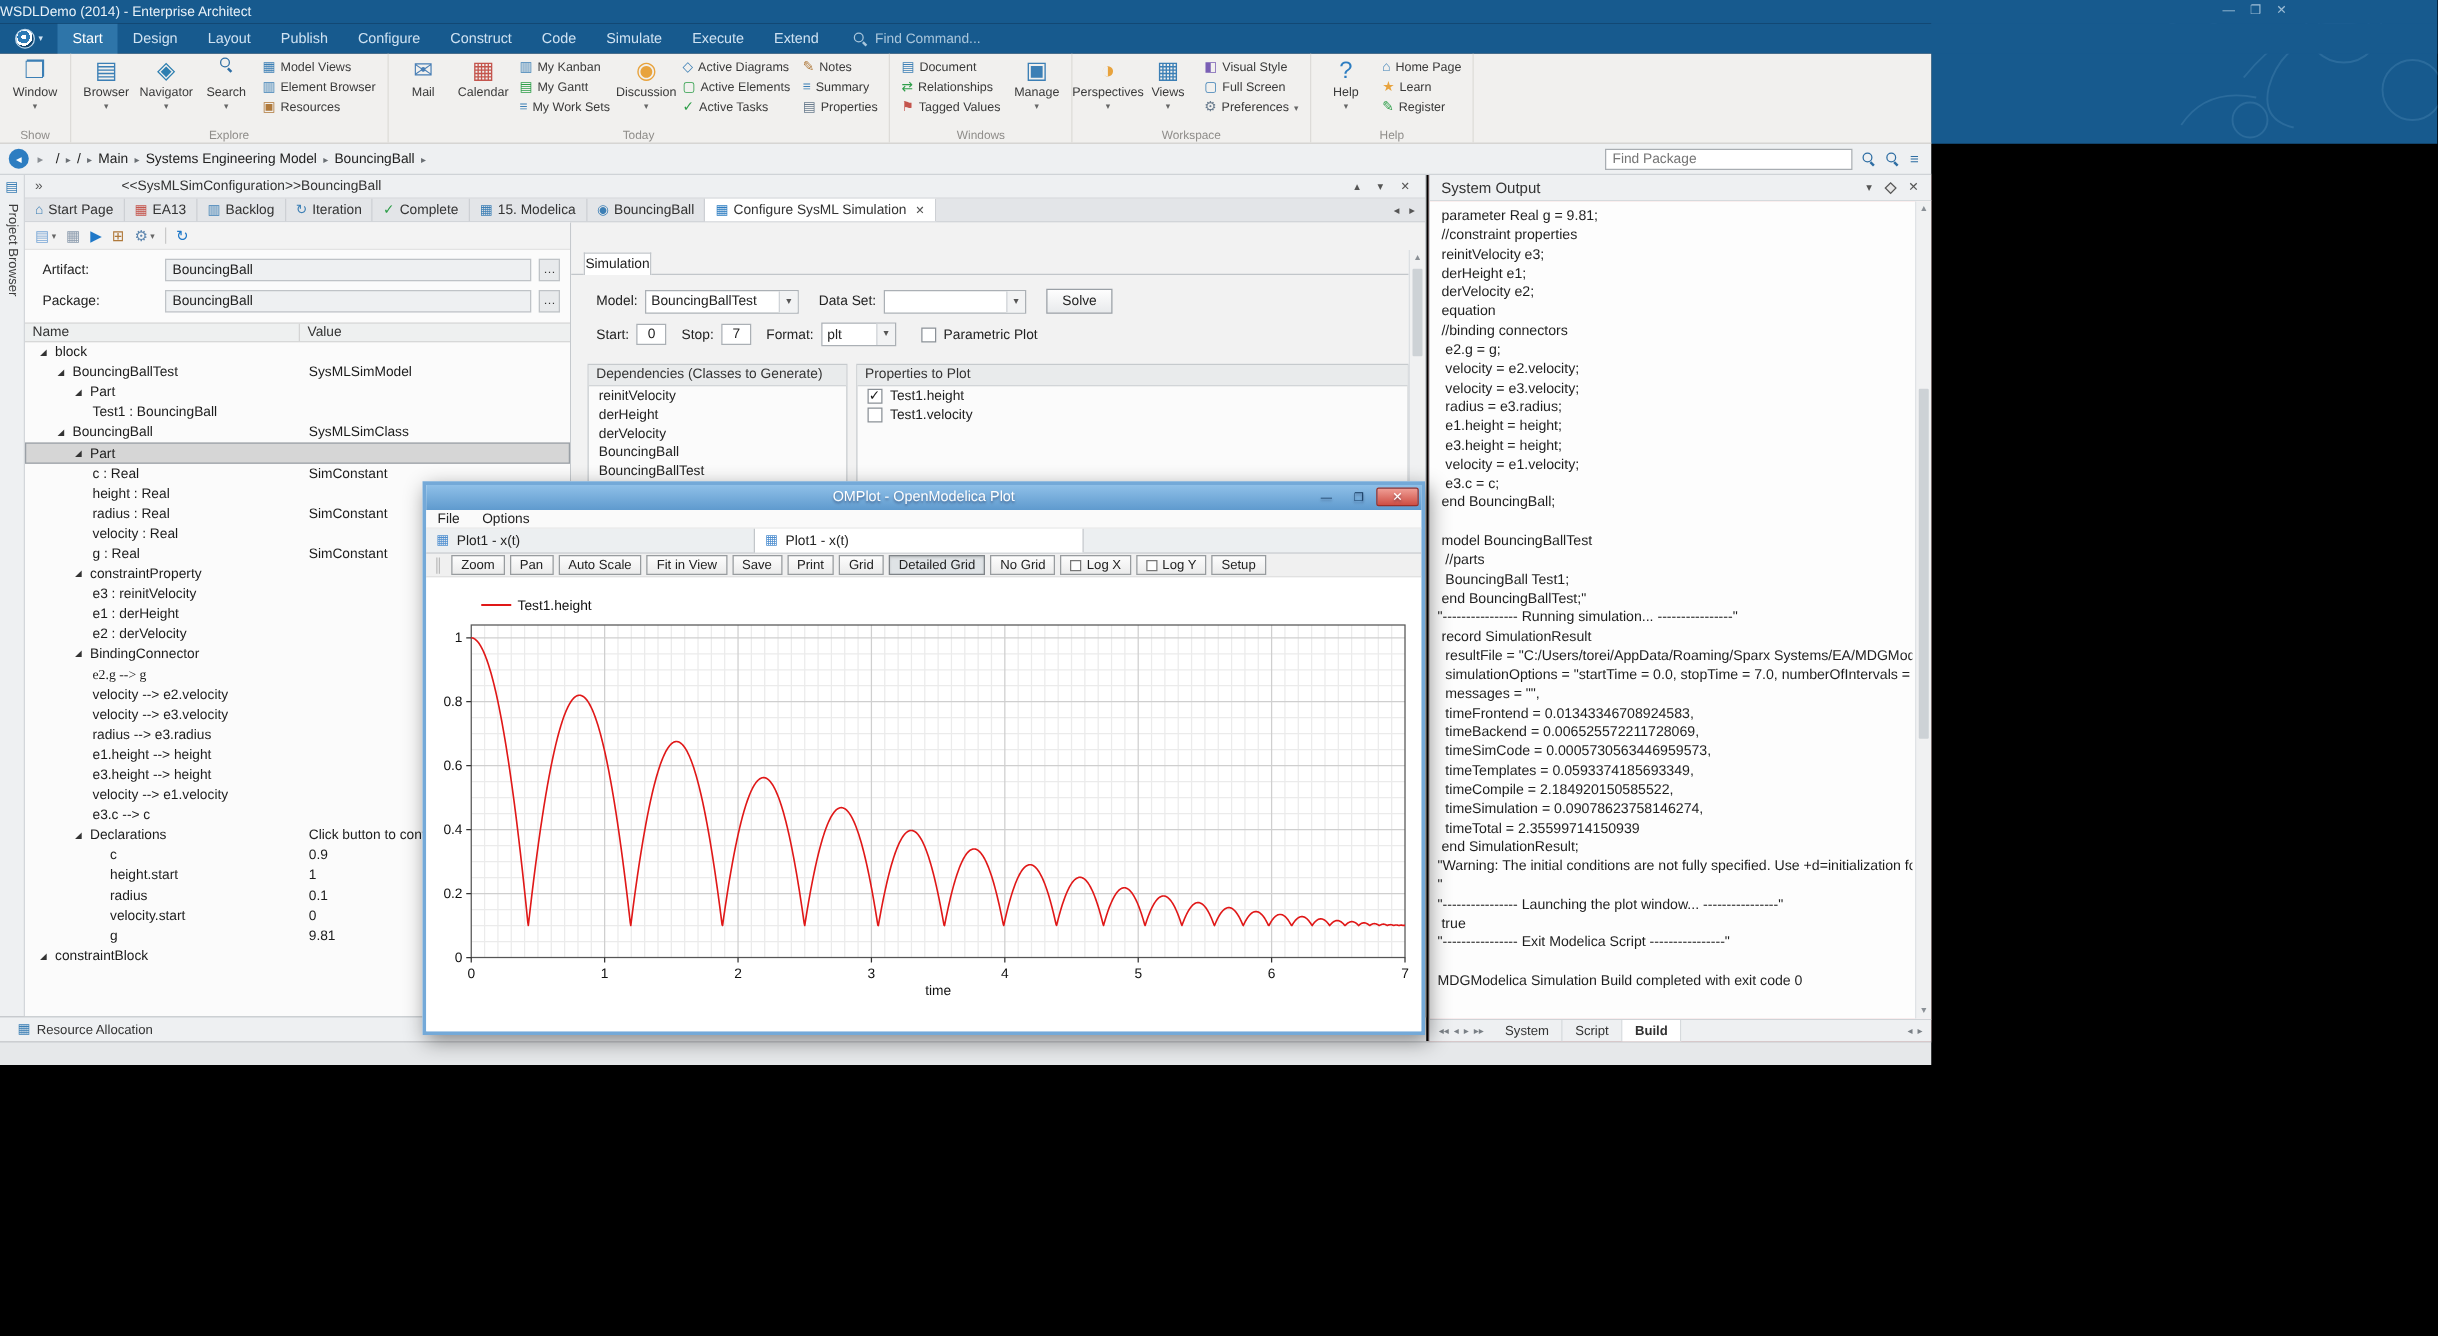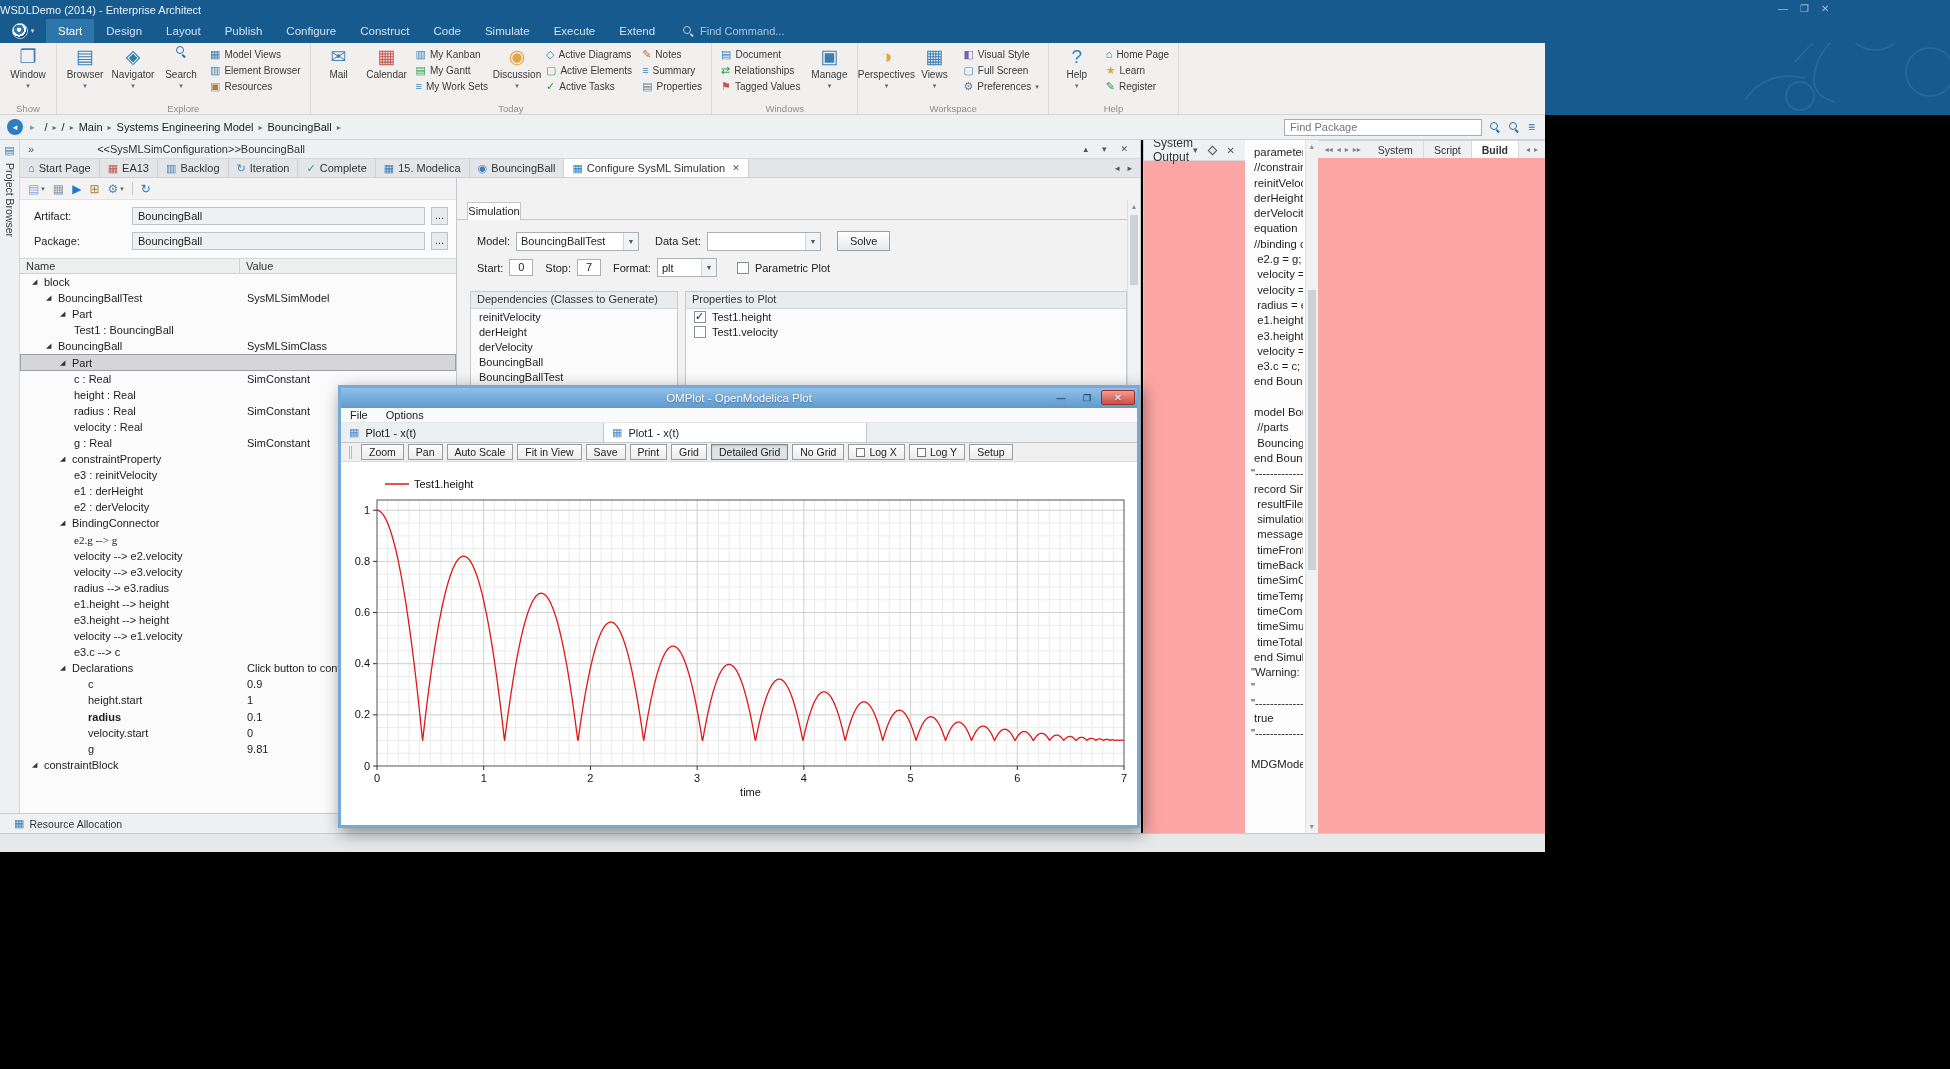--- a/index.html
+++ b/index.html
@@ -99,21 +99,21 @@
 .grphead{height:17px;background:#e9ebec;border-bottom:1px solid #d2d5d8;font-size:11px;color:#333;padding:1px 6px;white-space:nowrap;overflow:hidden}
 .grpitem{font-size:11px;color:#222;padding:1.5px 8px;display:flex;gap:6px;align-items:center;white-space:nowrap}
 .simscroll{position:absolute;right:0;top:22px;bottom:0;width:13px;background:#f0f1f2;border-left:1px solid #dcdfe2}
 .sarr{height:13px;color:#8a9096;font-size:7px;text-align:center;line-height:13px}
 .sthumb{position:absolute;left:2px;right:2px;background:#cdd2d6;border-radius:1px}
 
 .footerbar{position:absolute;left:0;top:813px;width:1141px;height:20px;background:#eef0f2;border-top:1px solid #c9cdd1;display:flex;align-items:center;z-index:4;font-size:10.5px;color:#333}
 .footerbar .icon{margin:0 5px 0 14px;font-size:11px}
 .statusbar{position:absolute;left:0;top:833px;width:1545px;height:19px;background:#e6e8ea;border-top:1px solid #c6cacd;z-index:2}
 
-.sysout{position:absolute;left:1143px;top:140px;width:402px;height:693px;background:#fca5a5;border-left:1px solid #c9cdd1;z-index:3;display:flex;flex-direction:row}
+.sysout{position:absolute;left:1143px;top:140px;width:402px;height:693px;background:#fca5a5;border-left:1px solid #c9cdd1;z-index:3;display:flex;flex-direction:column}
 .sohead{height:21px;background:#eef0f2;border-bottom:1px solid #d6dadd;display:flex;align-items:center;font-size:12px;color:#333;padding-left:9px;flex:0 0 21px}
 .hicons{margin-left:auto;display:flex;gap:11px;padding-right:10px;color:#555;align-items:center;font-size:9px}
 .pinic{width:7px;height:7px;border:1px solid #555;background:#e6e6e6;display:inline-block;transform:rotate(45deg)}
 .sobody{position:relative;flex:1;overflow:hidden;background:#fdfdfd}
 .sotext{position:absolute;left:6px;top:5px;right:15px;bottom:0;font-size:11.3px;line-height:15.3px;white-space:pre;color:#1e1e1e;overflow:hidden}
 .soscroll{position:absolute;right:0;top:0;bottom:0;width:13px;background:#f0f1f2;border-left:1px solid #e0e3e6}
 .sotabs{height:18px;border-top:1px solid #cfd3d7;background:#eef0f2;display:flex;align-items:stretch;font-size:10.5px;color:#333;flex:0 0 18px}
 .sonav{display:flex;gap:4px;color:#7a8086;font-size:8px;padding:0 7px;align-items:center}
 .sotab{padding:0 10px;border-right:1px solid #d6dadd;display:flex;align-items:center;cursor:default}
 .sotab.on{background:#fff;font-weight:bold}
@@ -657,21 +657,21 @@
           </span>
           <span class="tval">0.9</span>
         </div>
         <div class="trow">
           <span class="tname" style="padding-left: 68px;">
             <span>height.start</span>
           </span>
           <span class="tval">1</span>
         </div>
         <div class="trow">
-          <span class="tname" style="padding-left: 68px; font-weight: bold;">
+          <span class="tname" style="padding-left: 68px;">
             <span>radius</span>
           </span>
           <span class="tval">0.1</span>
         </div>
         <div class="trow">
           <span class="tname" style="padding-left: 68px;">
             <span>velocity.start</span>
           </span>
           <span class="tval">0</span>
         </div>

